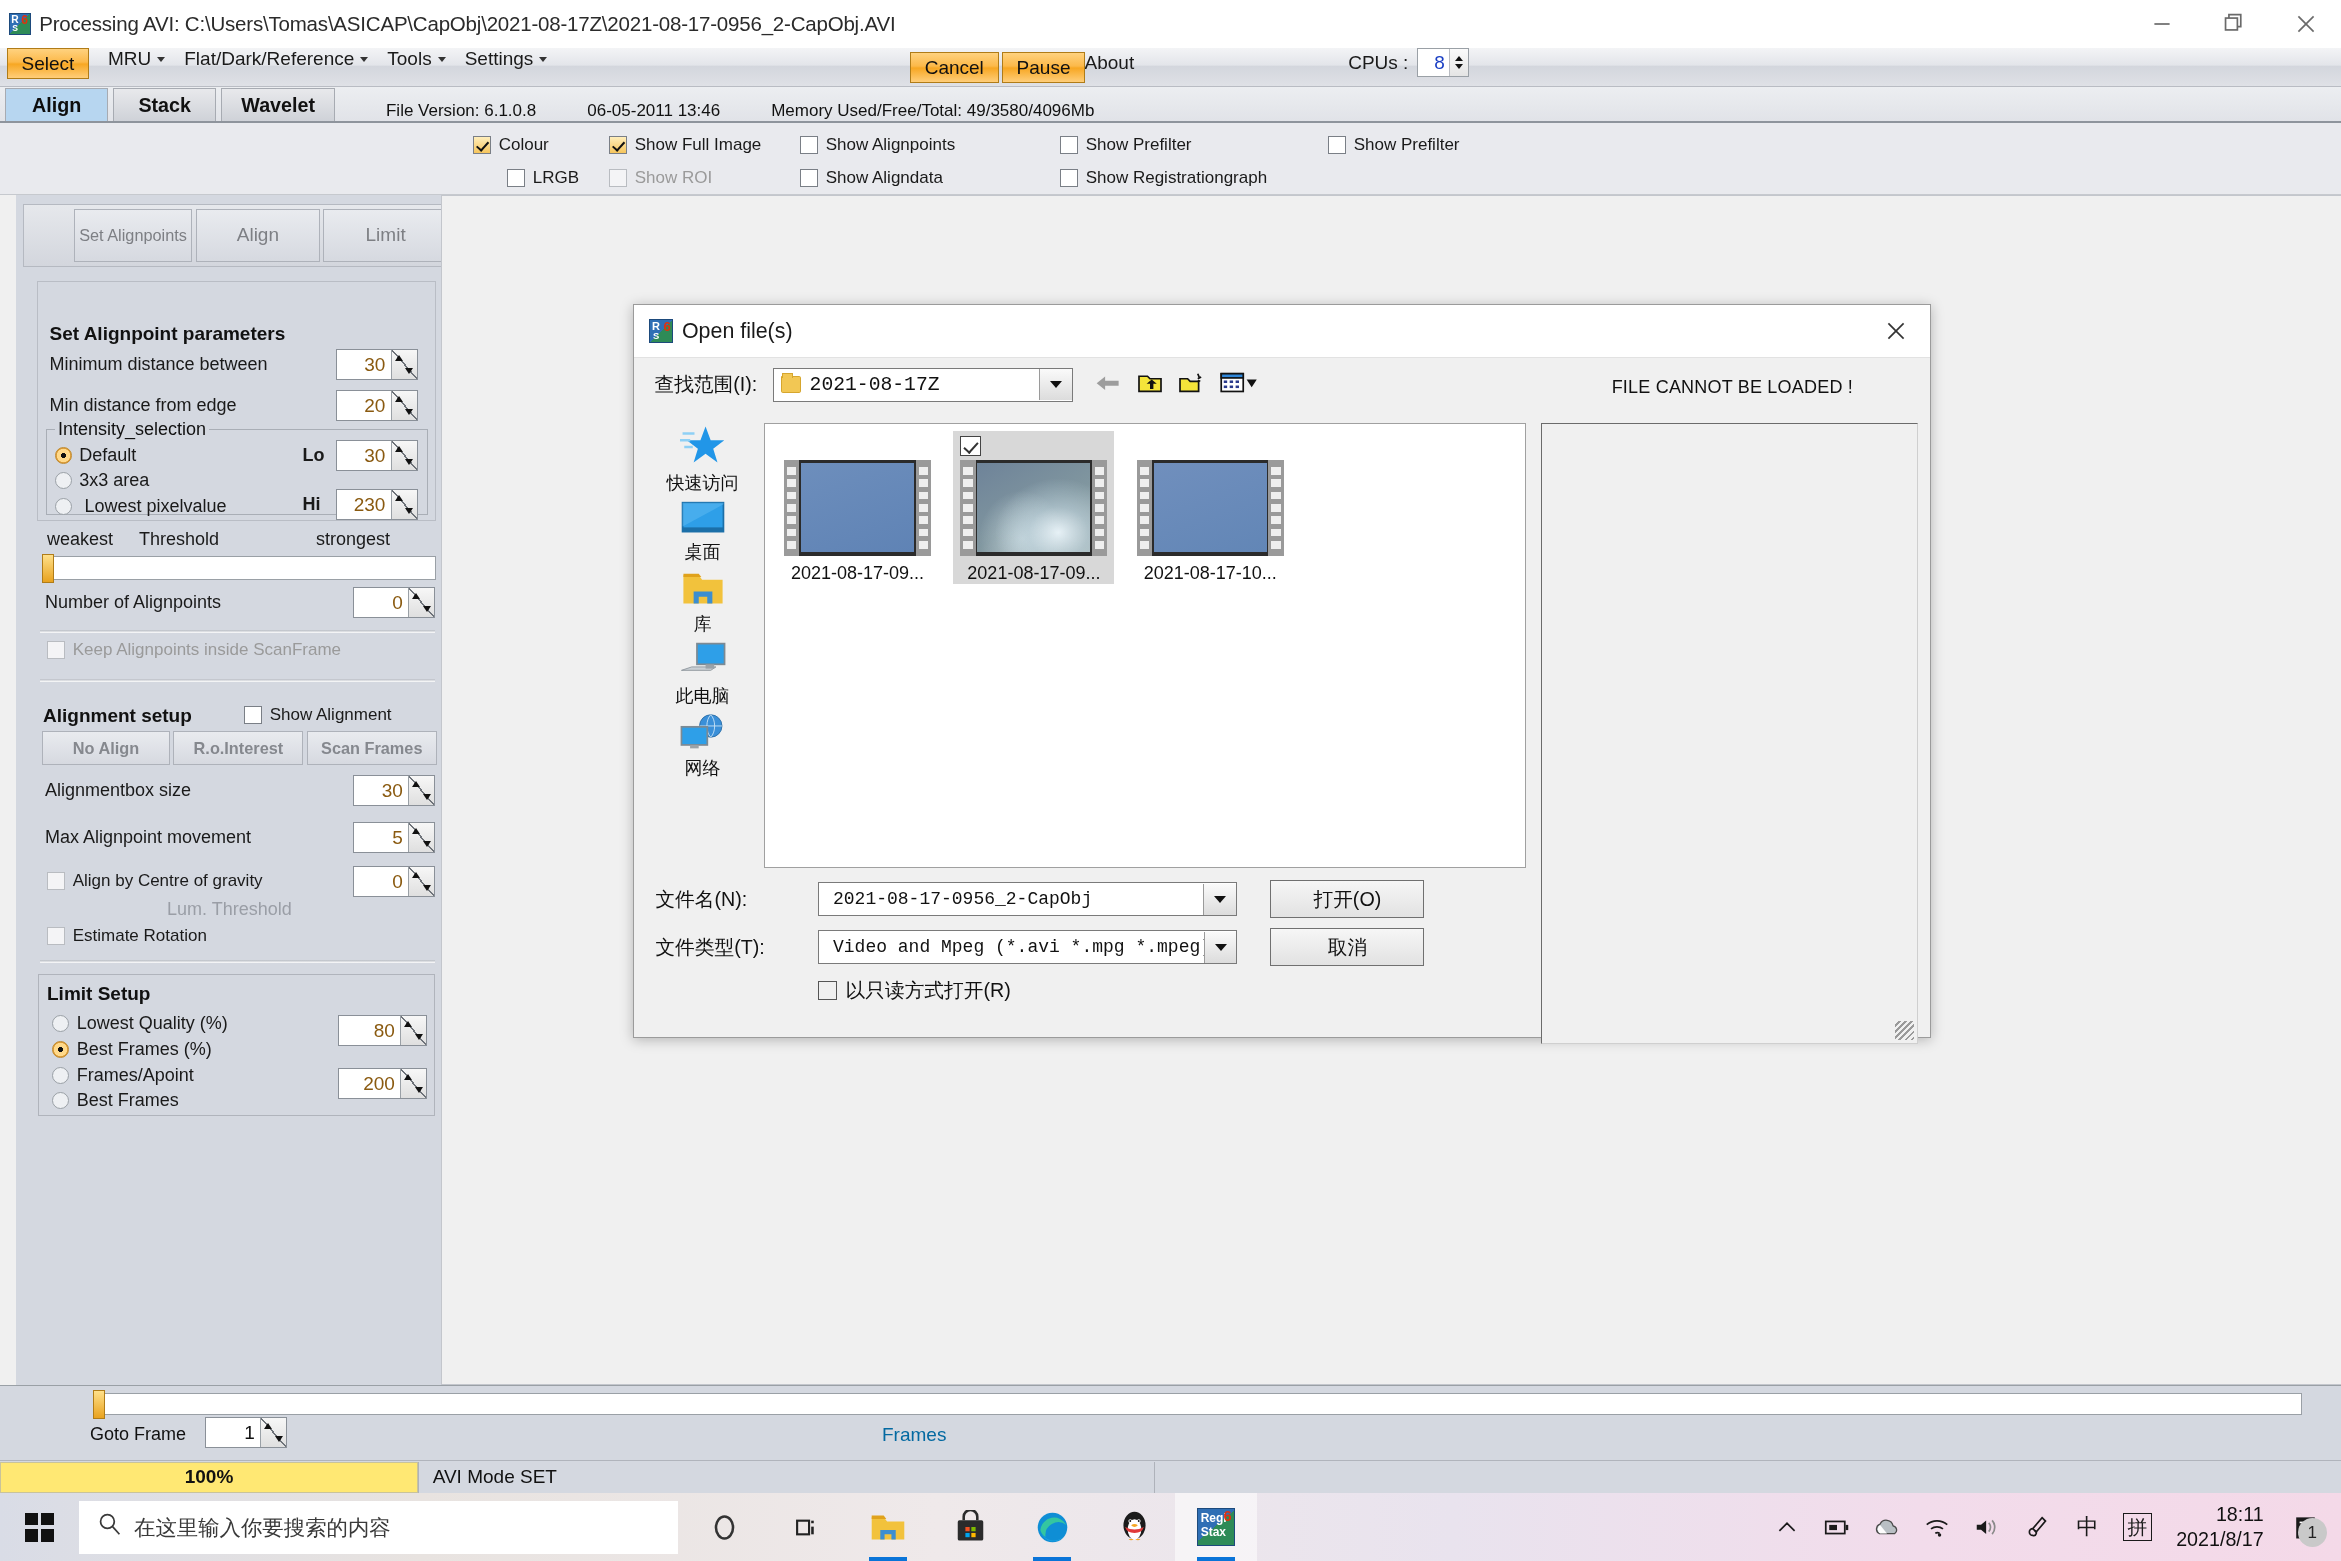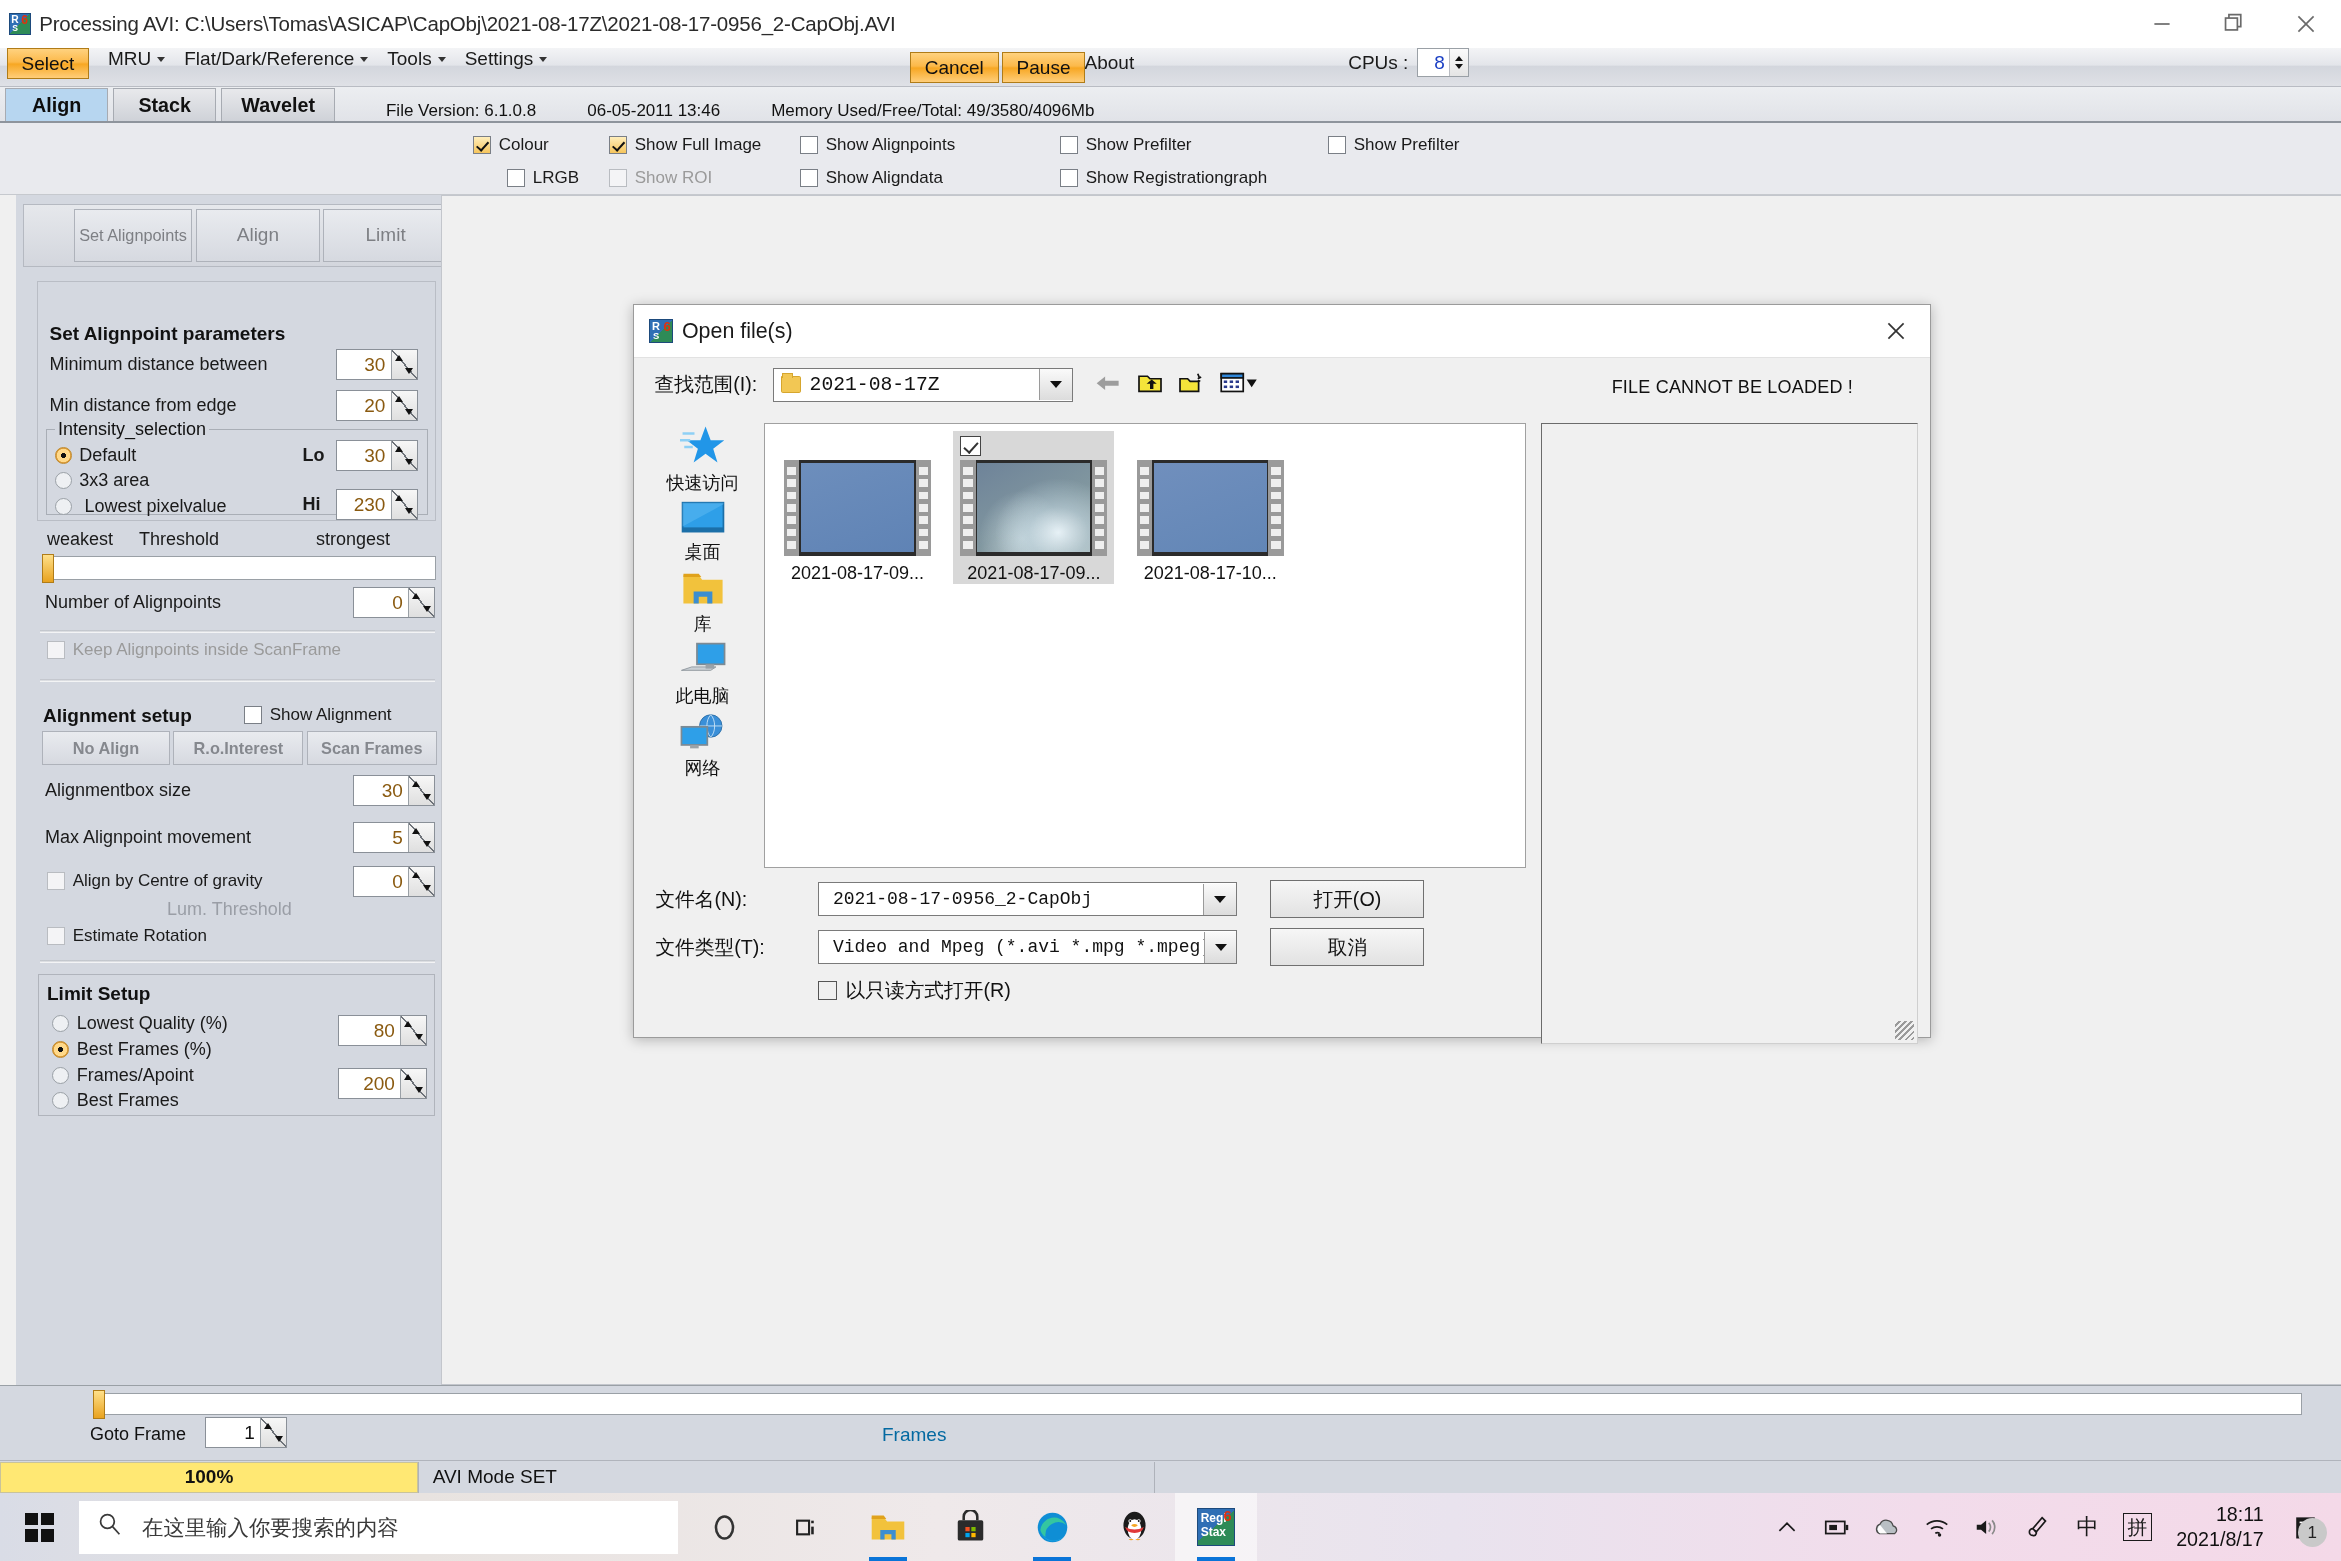--- a/index.html
+++ b/index.html
@@ -307,21 +307,21 @@
   
   .taskbar {
     position:absolute; left:0; top:1493px; width:2342px; height:68px;
     background:linear-gradient(90deg,#d9dce6 0%, #e8e3e0 18%, #efe9ea 40%, #e9e3ee 62%, #f2dceb 82%, #f4d9e8 100%);
     display:flex; align-items:center;
   }
   .tb-start { width:79px; height:68px; display:flex; align-items:center; justify-content:center; }
   .winlogo { width:29px;height:29px; display:grid; grid-template-columns:1fr 1fr; grid-template-rows:1fr 1fr; gap:3.4px; }
   .winlogo span { background:#111; display:block; }
   .tb-search {
-    width:599px; height:53px; background:#fff; display:flex; align-items:center; gap:20px; padding-left:19px;
+    width:599px; height:53px; background:#fff; display:flex; align-items:center; gap:12px; padding-left:19px;
     font-size:21.4px; color:#3a3a3a;
   }
   .tb-icons { display:flex; align-items:center; gap:0; margin-left:5.1px; }
   .tb-ic { width:82px; height:68px; display:flex; align-items:center; justify-content:center; position:relative; }
   .tb-ic.active { background:rgba(255,255,255,.55); }
   .tb-ic .underline { position:absolute; bottom:0; left:22px; width:38px; height:4.3px; background:#0a74d8; }
   .tray { margin-left:auto; display:flex; align-items:center; gap:0; padding-right:8.6px; }
   .tray-ic { width:50px; height:68px; display:flex; align-items:center; justify-content:center; font-size:22px; color:#1a1a1a; }
   .tray-clock { display:flex; flex-direction:column; align-items:flex-end; justify-content:center; font-size:19.7px; color:#111; line-height:1.25; padding:0 13.7px; }
   .tray-notif { width:56px; height:68px; display:flex; align-items:center; justify-content:center; position:relative; }

